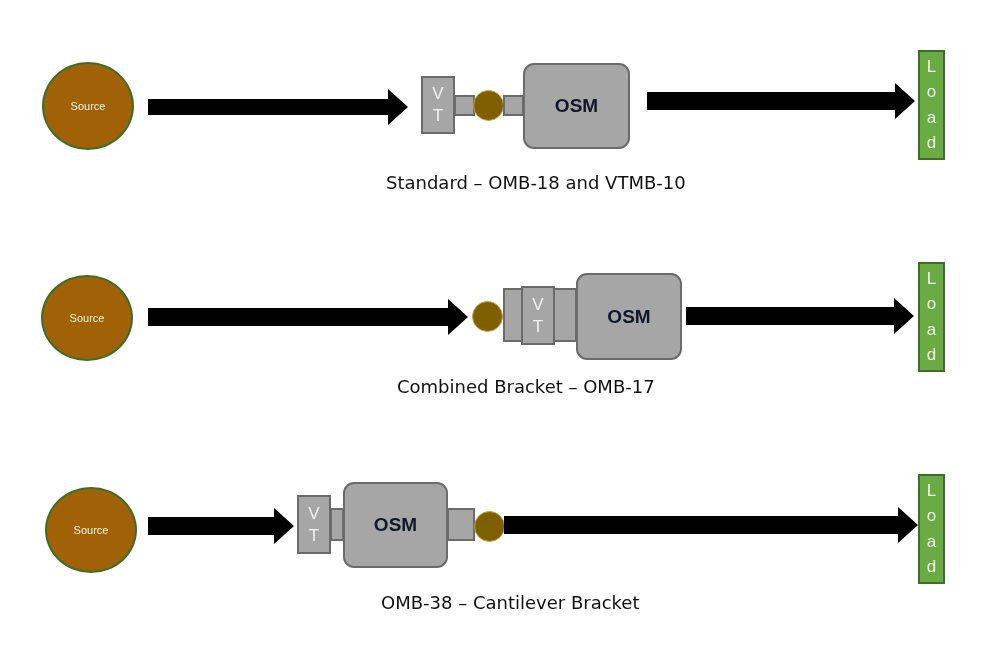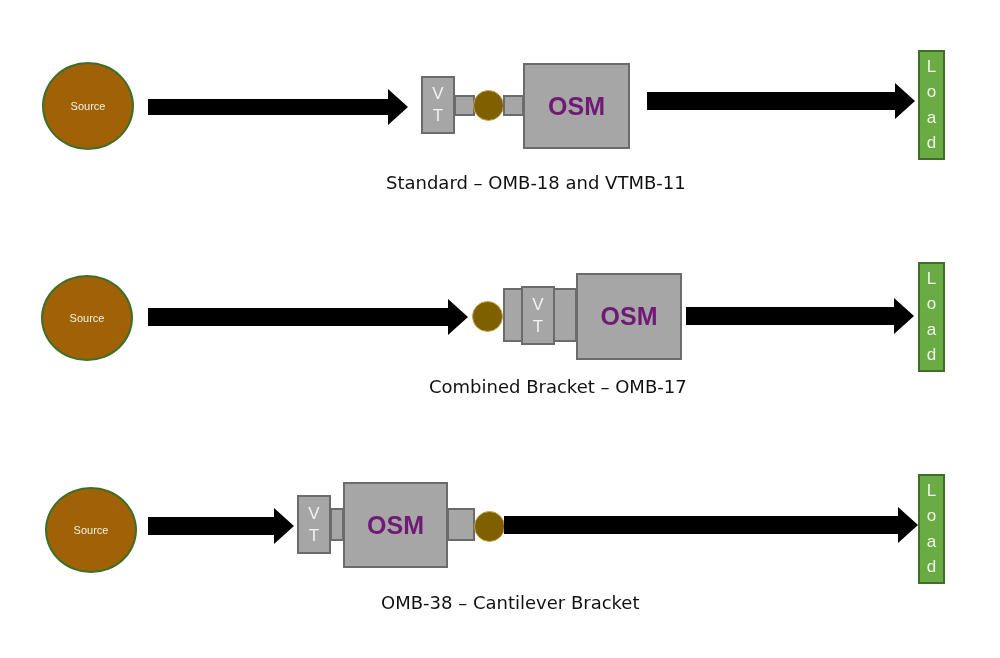--- a/index.html
+++ b/index.html
@@ -6,21 +6,21 @@
     body { width: 1000px; height: 658px; position: relative; overflow: hidden;
            font-family: "Liberation Sans", "DejaVu Sans", sans-serif; }
     .abs { position: absolute; box-sizing: border-box; }
     .source { border-radius: 50%; background: #a16207; border: 2px solid #3f6e28;
               display: flex; align-items: center; justify-content: center;
               color: #e9f5e1; font-size: 11px; }
     .gray { background: #a6a6a6; border: 2px solid #6b6b6b; }
     .vt { display: flex; flex-direction: column; align-items: center; justify-content: center;
           color: #f2f2f2; font-size: 17px; line-height: 22px; }
     .osm { display: flex; align-items: center; justify-content: center;
-           color: #701a75; font-weight: bold; font-size: 25px; }
+           color: #0f172a; font-weight: bold; font-size: 19px; border-radius: 11px; }
     .coupling { border-radius: 50%; background: #7f6000; border: 1.5px solid #c9a44a; }
     .load { background: #6aab43; border: 2px solid #3f6e28; display: flex; flex-direction: column;
             align-items: center; justify-content: space-around; color: #eef7e8; font-size: 17px; padding: 2px 0; }
     .caption { color: #111111; font-size: 18px; white-space: nowrap; font-family: "DejaVu Sans", sans-serif; }
     svg.arrow { position: absolute; overflow: visible; }
   </style>
 </head>
 <body>
 
 <div>
@@ -42,21 +42,21 @@
   </div>
   <svg class="arrow" style="left:647px;top:83px;" width="268" height="36">
     <polygon points="0,9 248,9 248,0 268,18 248,36 248,27 0,27" fill="#000"></polygon>
   </svg>
   <div class="abs load" style="left:918px;top:50px;width:27px;height:110px;">
     <span>L</span>
     <span>o</span>
     <span>a</span>
     <span>d</span>
   </div>
-  <div class="abs caption" style="left:386px;top:172px;">Standard – OMB-18 and VTMB-11</div>
+  <div class="abs caption" style="left:386px;top:172px;">Standard – OMB-18 and VTMB-10</div>
 </div>
 
 <div>
   <div class="abs source" style="left:41px;top:275px;width:92px;height:86px;">
     <span>Source</span>
   </div>
   <svg class="arrow" style="left:148px;top:299px;" width="322" height="36">
     <polygon points="0,9 300,9 300,0 320,18 300,36 300,27 0,27" fill="#000"></polygon>
   </svg>
   <div class="abs coupling" style="left:472px;top:301px;width:31px;height:31px;"></div>
@@ -70,21 +70,21 @@
   </div>
   <svg class="arrow" style="left:686px;top:298px;" width="228" height="36">
     <polygon points="0,9 208,9 208,0 228,18 208,36 208,27 0,27" fill="#000"></polygon>
   </svg>
   <div class="abs load" style="left:918px;top:262px;width:27px;height:110px;">
     <span>L</span>
     <span>o</span>
     <span>a</span>
     <span>d</span>
   </div>
-  <div class="abs caption" style="left:397px;top:376px;margin-left:32px;">Combined Bracket – OMB-17</div>
+  <div class="abs caption" style="left:397px;top:376px;">Combined Bracket – OMB-17</div>
 </div>
 
 <div>
   <div class="abs source" style="left:45px;top:487px;width:92px;height:86px;">
     <span>Source</span>
   </div>
   <svg class="arrow" style="left:148px;top:508px;" width="146" height="36">
     <polygon points="0,9 126,9 126,0 146,18 126,36 126,27 0,27" fill="#000"></polygon>
   </svg>
   <div class="abs gray vt" style="left:297px;top:495px;width:34px;height:59px;">

